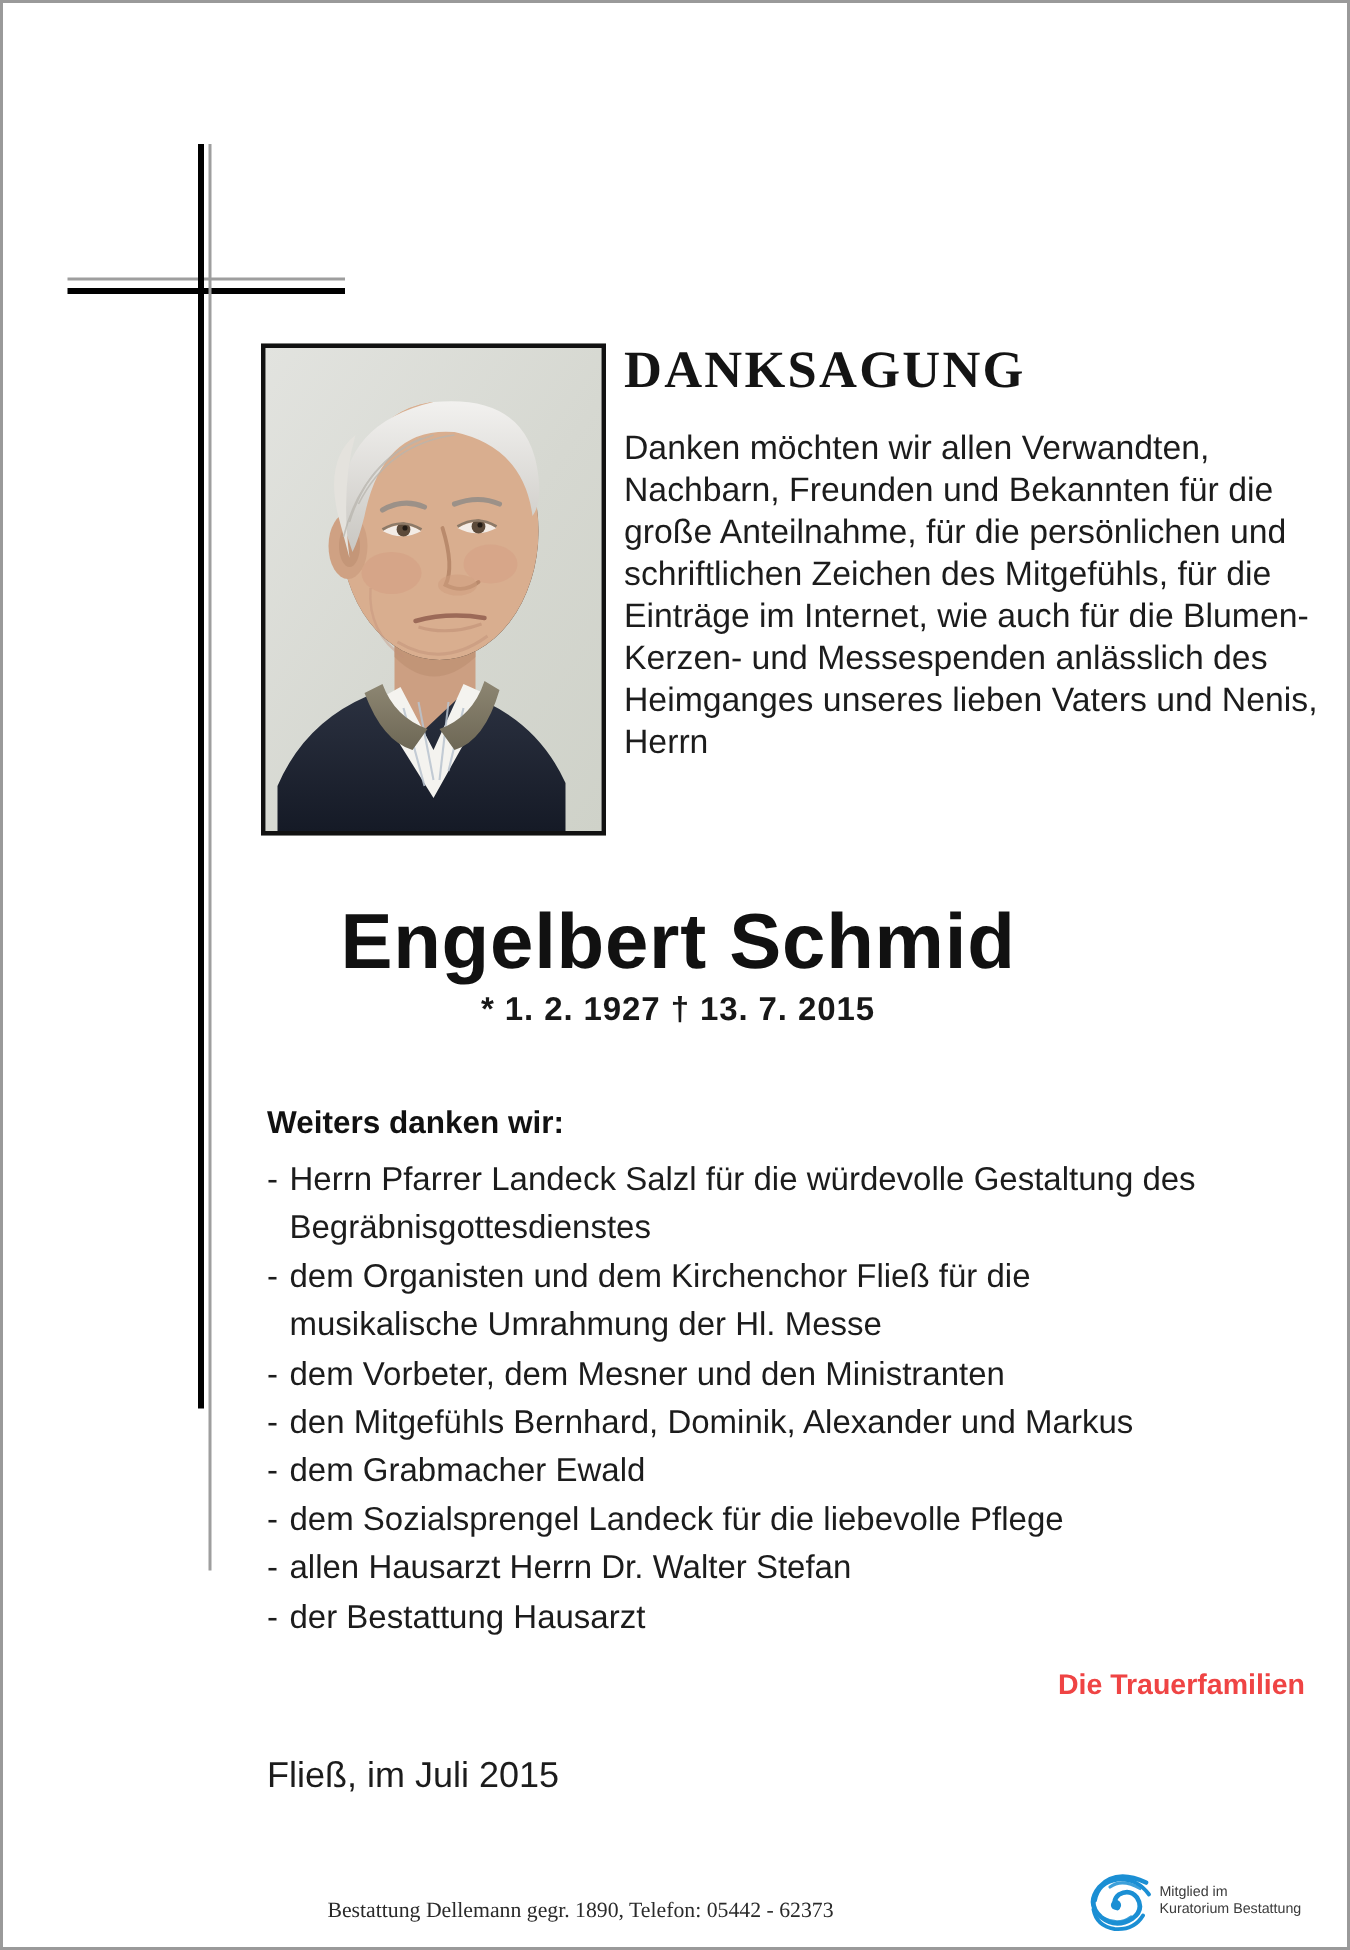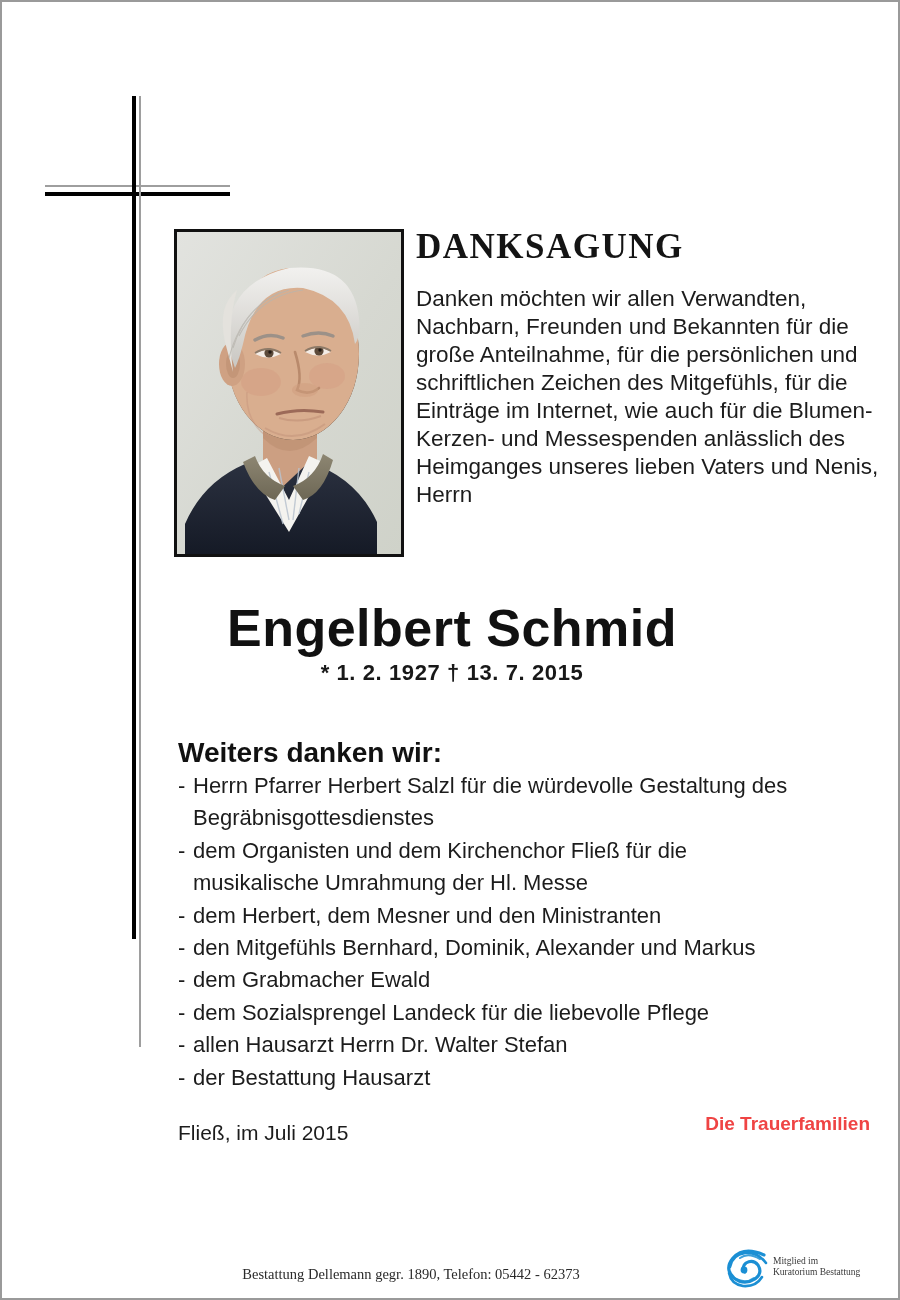--- a/index.html
+++ b/index.html
@@ -128,21 +128,21 @@
     font-weight: 600;
     letter-spacing: 0.6px;
     color: #181818;
   }
 
   
   .further-title {
     position: absolute;
     left: 176px;
     top: 735px;
-    font-size: 28px;
+    font-size: 21px;
     font-weight: bold;
     color: #111111;
   }
 
   .thanks-list {
     position: absolute;
     left: 176px;
     top: 768px;
     width: 700px;
   }
@@ -158,22 +158,22 @@
   }
   .thanks-text {
     flex: 1 1 auto;
     white-space: pre-line;
   }
 
   
   .closing-place {
     position: absolute;
     left: 176px;
-    top: 1119px;
-    font-size: 21px;
+    top: 1168px;
+    font-size: 24px;
     color: #1c1c1c;
   }
   .closing-sign {
     position: absolute;
     right: 28px;
     top: 1111px;
     font-size: 19px;
     font-weight: bold;
     color: #ef4444;
   }
@@ -181,32 +181,30 @@
   
   .footer-text {
     position: absolute;
     left: 0;
     top: 1264px;
     width: 770px;
     text-align: center;
     font-family: "Liberation Serif", serif;
     font-size: 14.5px;
     color: #2a2a2a;
-    padding-left: 24px;
   }
 
   .logo {
     position: absolute;
     left: 722px;
     top: 1242px;
     width: 160px;
     height: 46px;
     display: flex;
     align-items: center;
-    font-family: Liberation Serif, serif;
   }
   .logo-mark {
     flex: 0 0 auto;
     width: 46px;
     height: 42px;
   }
   .logo-text {
     margin-left: 3px;
     font-size: 9.5px;
     line-height: 11.5px;
@@ -324,31 +322,31 @@
 Heimganges unseres lieben Vaters und Nenis,
 Herrn</div>
 
   <div class="name">Engelbert Schmid</div>
   <div class="dates">* 1. 2. 1927   † 13. 7. 2015</div>
 
   <div class="further-title">Weiters danken wir:</div>
   <div class="thanks-list">
     <div class="thanks-item">
       <span class="thanks-dash">-</span>
-      <span class="thanks-text">Herrn Pfarrer Herbert Salzl für die würdevolle Gestaltung des
+      <span class="thanks-text">Herrn Pfarrer Landeck Salzl für die würdevolle Gestaltung des
 Begräbnisgottesdienstes</span>
     </div>
     <div class="thanks-item">
       <span class="thanks-dash">-</span>
       <span class="thanks-text">dem Organisten und dem Kirchenchor Fließ für die
 musikalische Umrahmung der Hl. Messe</span>
     </div>
     <div class="thanks-item">
       <span class="thanks-dash">-</span>
-      <span class="thanks-text">dem Herbert, dem Mesner und den Ministranten</span>
+      <span class="thanks-text">dem Vorbeter, dem Mesner und den Ministranten</span>
     </div>
     <div class="thanks-item">
       <span class="thanks-dash">-</span>
       <span class="thanks-text">den Mitgefühls Bernhard, Dominik, Alexander und Markus</span>
     </div>
     <div class="thanks-item">
       <span class="thanks-dash">-</span>
       <span class="thanks-text">dem Grabmacher Ewald</span>
     </div>
     <div class="thanks-item">

